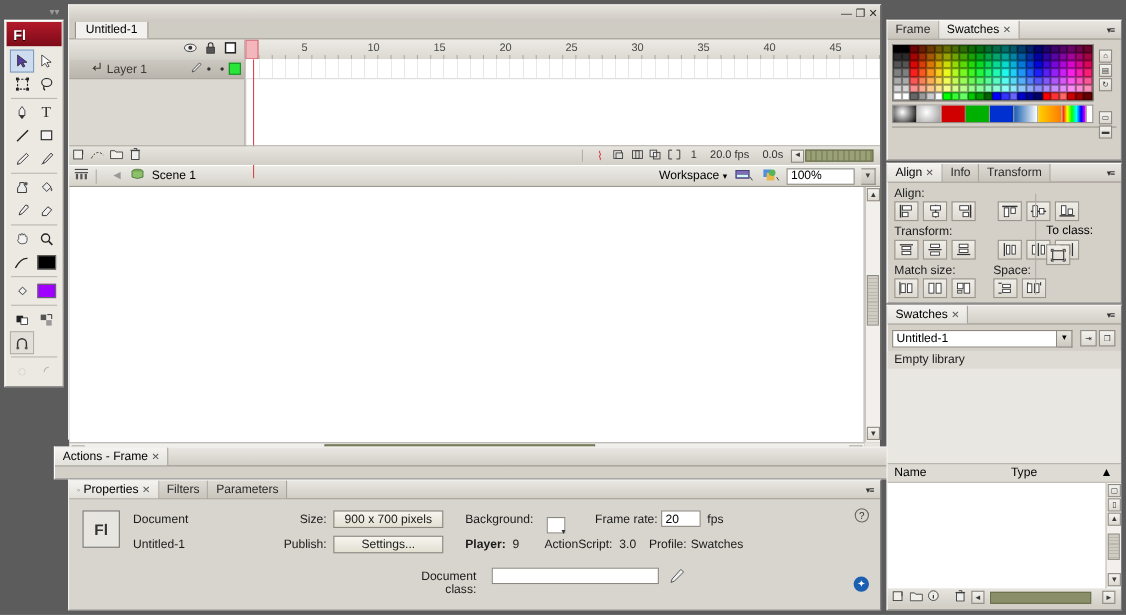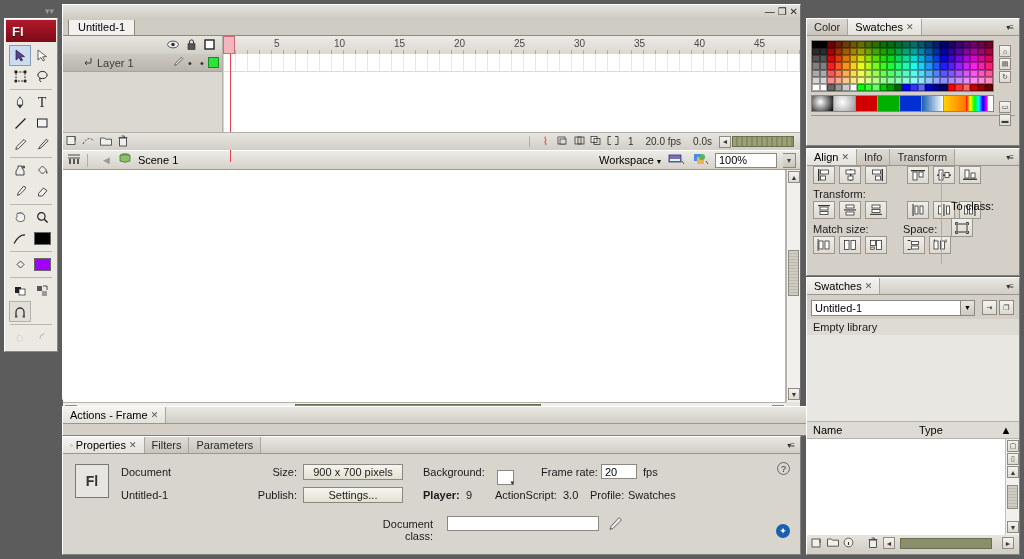--- a/index.html
+++ b/index.html
@@ -122,21 +122,21 @@
      background:#f1f0ec; border-top:1px solid #b5b2ab; }
   .sbtn { width:12px;height:12px;margin:1px; background:linear-gradient(#f4f3ef,#ddd9d1);
      border:1px solid #8f8b83; font-size:7px; display:flex;align-items:center;justify-content:center;color:#3a3a3a;}
   .sthumb-v { position:absolute; left:1px; width:11px; height:46px; top:80px;
      background:repeating-linear-gradient(#cfccc3 0 2px,#bcb8ae 2px 3px); border:1px solid #8f8b83;}
   .sthumb-h { position:absolute; top:1px; height:11px; width:246px; left:232px;
      background:#8a8f6a; border:1px solid #6a6f4e;}
   #corner { position:absolute; right:0; bottom:0; width:14px;height:14px;background:#e6e4de;}
 
   
-  #actions { left:62px; top:406px; width:850px; height:30px; }
+  #actions { left:49px; top:406px; width:850px; height:30px; }
   
   #props { left:62px; top:436px; width:739px; height:119px; }
   #propbody { position:relative; height:100px; background:#d8d5ce; padding:6px 0 0 0; font-size:11px; }
   .flicon { position:absolute; left:12px; top:10px; width:34px; height:34px;
       border:1px solid #777; background:#e7e5df; color:#333; font-weight:bold;
       display:flex; align-items:center; justify-content:center; font-size:14px; }
   .lbl { color:#1a1a1a; }
   .lblr { text-align:right; }
   .fieldbox { background:#fff; border:1px solid #8c8880; height:15px;
       display:flex; align-items:center; padding:0 3px; font-size:11px; }
@@ -634,21 +634,21 @@
     </div>
 
     <div id="helpicon">?</div>
     <div id="infoicon">✦</div>
   </div>
 </div>
 
 <div class="abs panel" id="colorpanel">
   <div class="tabbar">
     <div class="tab">
-      <span>Color</span>
+      <span>Frame</span>
     </div>
     <div class="tab active">
       <span>Swatches</span>
       <span class="x">✕</span>
     </div>
     <div class="panelmenu"></div>
   </div>
 
   <div style="position:relative;">
     <div id="swatchgrid">
@@ -853,20 +853,21 @@
     <div class="tab">
       <span>Info</span>
     </div>
     <div class="tab">
       <span>Transform</span>
     </div>
     <div class="panelmenu"></div>
   </div>
 
   <div style="position:relative;height:108px;">
+    <div class="apTitle">Align:</div>
     <div class="aprow">
       <div class="apbtn">
         <svg width="15" height="12" viewBox="0 0 15 12">
             <rect x="1" y="0" width="1.4" height="12" fill="#333"></rect>
             <rect x="3.5" y="1" width="8" height="4" fill="#fff" stroke="#333" stroke-width=".8"></rect>
             <rect x="3.5" y="7" width="5" height="4" fill="#fff" stroke="#333" stroke-width=".8"></rect>
           </svg>
       </div>
       <div class="apbtn">
         <svg width="15" height="12" viewBox="0 0 15 12">

